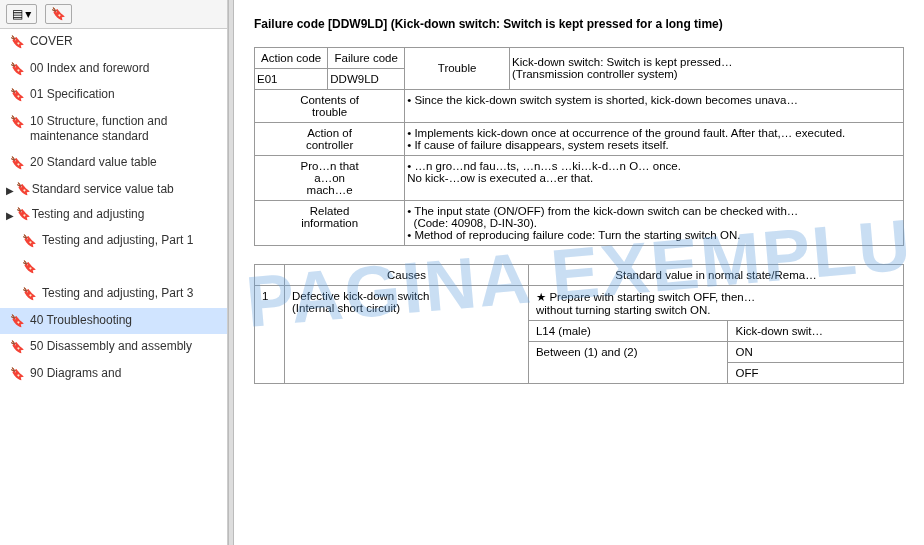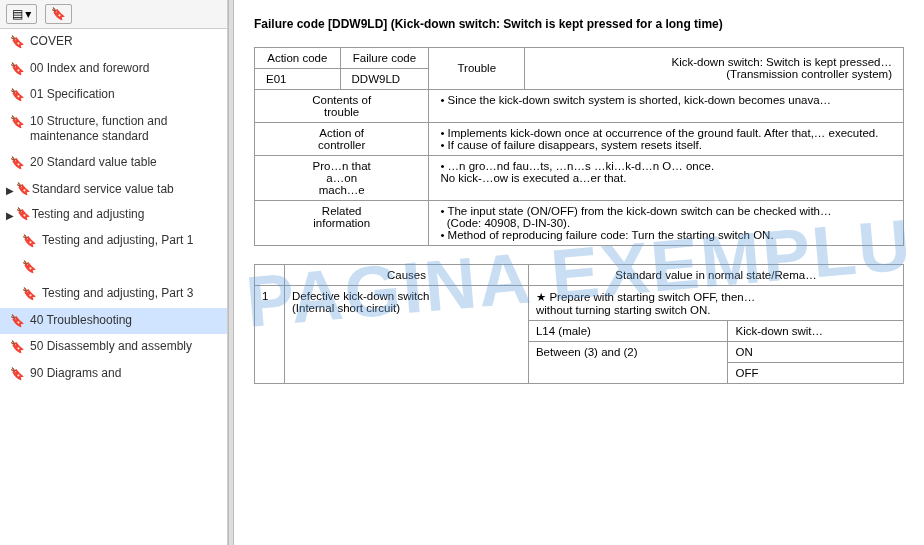--- a/index.html
+++ b/index.html
@@ -105,21 +105,21 @@
 
     
     .main-table {
       width: 100%;
       border-collapse: collapse;
       margin-bottom: 18px;
       font-size: 11.5px;
     }
     .main-table th, .main-table td {
       border: 1px solid #999;
-      padding: 4px 11px;
+      padding: 4px 2px;
       vertical-align: top;
     }
     .main-table th {
       background: #fff;
       font-weight: normal;
       text-align: center;
     }
     .cell-center { }
     .cell-label {
       text-align: center;
@@ -246,21 +246,21 @@
   <div id="watermark">PAGINA EXEMPLU</div>
 
   <h1 class="page-title">Failure code [DDW9LD] (Kick-down switch: Switch is kept pressed for a long time)</h1>
 
   <table class="main-table">
     <thead>
       <tr>
         <th>Action code</th>
         <th>Failure code</th>
         <th rowspan="2" style="vertical-align:middle; min-width:60px;">Trouble</th>
-        <th rowspan="2" style="vertical-align:middle; text-align:right; min-width:200px;">Kick-down switch: Switch is kept pressed…<br>(Transmission controller system)</th>
+        <th rowspan="2" style="vertical-align:middle; text-align:left; min-width:200px;">Kick-down switch: Switch is kept pressed…<br>(Transmission controller system)</th>
       </tr>
       <tr>
         <td class="cell-center">E01</td>
         <td class="cell-center">DDW9LD</td>
       </tr>
     </thead>
     <tbody>
       <tr>
         <td colspan="2" class="cell-label">Contents of<br>trouble</td>
         <td colspan="2">• Since the kick-down switch system is shorted, kick-down becomes unava…</td>
@@ -302,21 +302,21 @@
       <tr>
         <td class="cell-center" rowspan="4">1</td>
         <td rowspan="4">Defective kick-down switch<br>(Internal short circuit)</td>
         <td colspan="2">★ Prepare with starting switch OFF, then…<br>without turning starting switch ON.</td>
       </tr>
       <tr>
         <td>L14 (male)</td>
         <td>Kick-down swit…</td>
       </tr>
       <tr>
-        <td rowspan="2">Between (3) and (2)</td>
+        <td rowspan="2">Between (1) and (2)</td>
         <td>ON</td>
       </tr>
       <tr>
         <td>OFF</td>
       </tr>
     </tbody>
   </table>
 
 </div>
 

